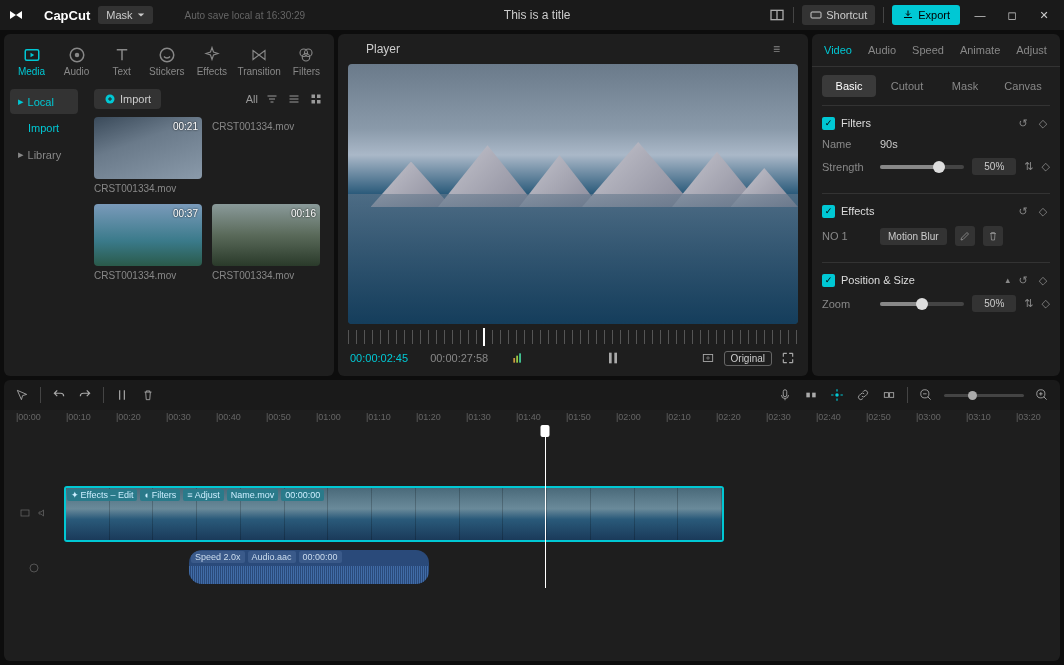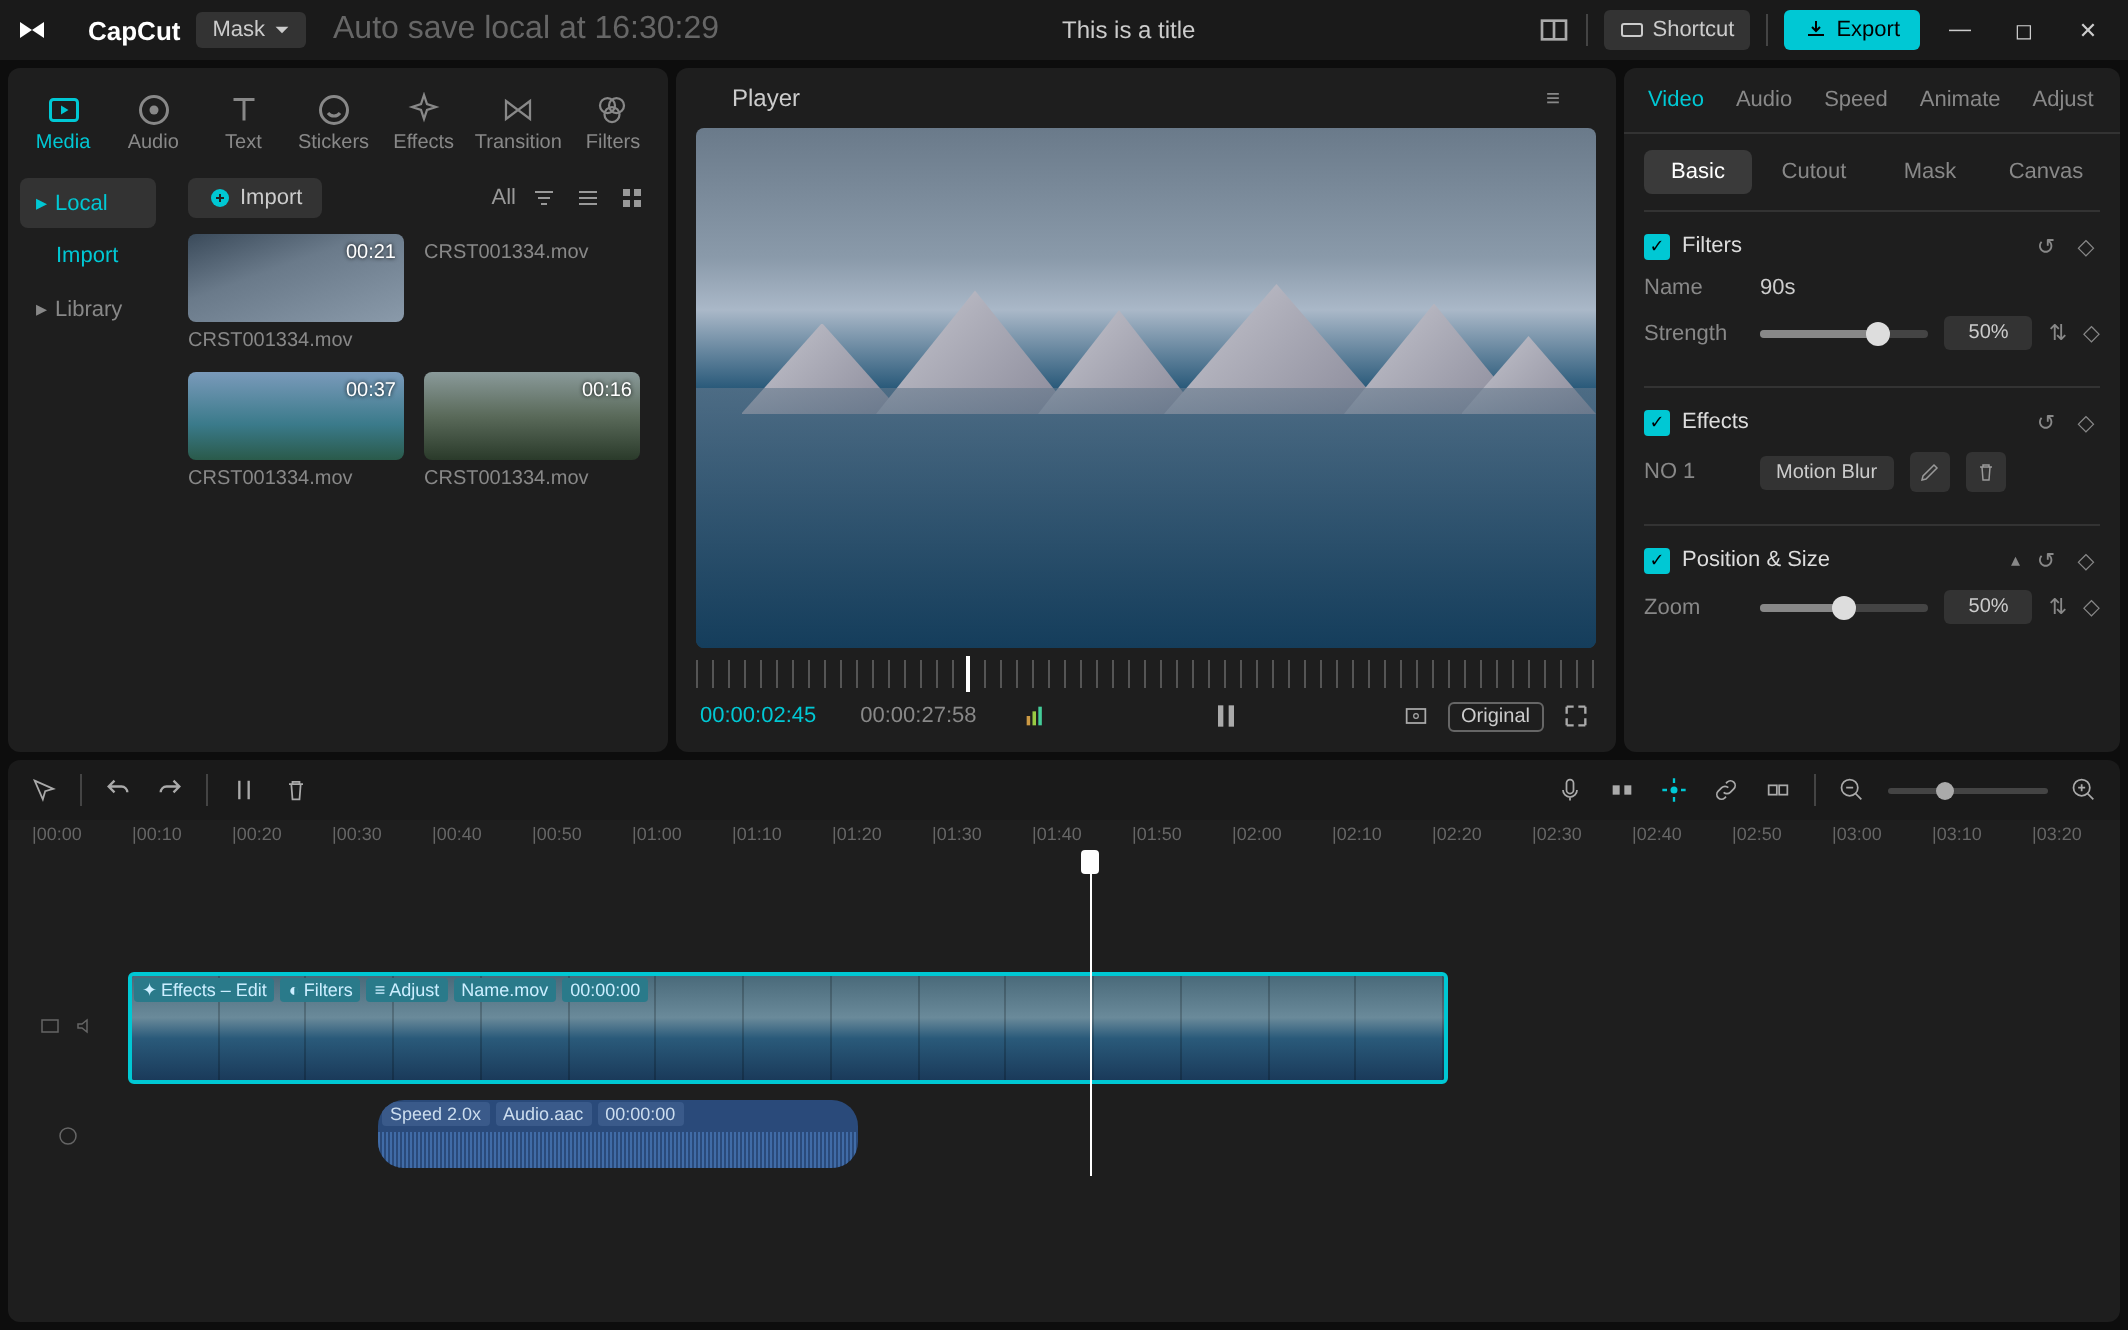--- a/index.html
+++ b/index.html
@@ -1,21 +1,21 @@
 <!DOCTYPE html>
 <html><head>
 <meta charset="utf-8">
 <style>
 * { margin:0; padding:0; box-sizing:border-box; font-family:-apple-system,Segoe UI,Arial,sans-serif; user-select:none; }
 body { width:1064px; height:665px; background:#0d0d0d; color:#ccc; font-size:11px; overflow:hidden; }
 .titlebar { height:30px; background:#1a1a1a; display:flex; align-items:center; padding:0 8px; gap:8px; }
 .logo { color:#fff; font-weight:600; font-size:13px; display:flex; align-items:center; gap:20px; }
 .logo svg { width:16px; height:16px; }
 .menu-btn { background:#333; border:none; color:#ccc; padding:3px 8px; border-radius:3px; font-size:11px; display:flex; align-items:center; gap:4px; }
-.autosave { color:#666; font-size:16px; margin-left:6px; }
+.autosave { color:#666; font-size:10px; margin-left:24px; }
 .title { flex:1; text-align:center; color:#ccc; font-size:12px; }
 .tb-right { display:flex; align-items:center; gap:8px; }
 .shortcut-btn { background:#333; border:none; color:#ccc; padding:4px 8px; border-radius:3px; font-size:11px; display:flex; align-items:center; gap:4px; }
 .export-btn { background:#00c8d4; border:none; color:#000; padding:4px 10px; border-radius:3px; font-size:11px; font-weight:500; display:flex; align-items:center; gap:4px; }
 .win-btn { width:24px; height:24px; display:flex; align-items:center; justify-content:center; color:#ccc; }
 .divider { width:1px; height:16px; background:#444; }
 
 .main { display:flex; height:350px; }
 .col-media { width:330px; background:#1e1e1e; border-radius:6px; margin:4px; display:flex; flex-direction:column; }
 .media-tabs { display:flex; padding:6px 6px 0; gap:2px; }
@@ -27,21 +27,21 @@
 .ms-item { padding:6px 8px; border-radius:4px; color:#888; font-size:11px; display:flex; align-items:center; gap:4px; }
 .ms-item.active { background:#333; color:#00c8d4; }
 .ms-item.sub { color:#00c8d4; padding-left:18px; }
 .media-grid { flex:1; padding:6px 10px; overflow:auto; }
 .import-bar { display:flex; align-items:center; justify-content:space-between; margin-bottom:8px; }
 .import-btn { background:#333; border:none; color:#ccc; padding:4px 10px; border-radius:4px; font-size:11px; display:flex; align-items:center; gap:4px; }
 .view-ctrls { display:flex; gap:6px; align-items:center; color:#999; }
 .vc { width:16px; height:16px; display:flex; align-items:center; justify-content:center; }
 .clips { display:flex; flex-wrap:wrap; gap:10px; }
 .clip { width:108px; }
-.clip-thumb { width:108px; height:44px; border-radius:4px; position:relative; overflow:hidden; }
+.clip-thumb { width:108px; height:62px; border-radius:4px; position:relative; overflow:hidden; }
 .clip-dur { position:absolute; top:4px; right:4px; color:#fff; font-size:10px; text-shadow:0 0 2px #000; }
 .clip-name { color:#888; font-size:10px; margin-top:4px; }
 
 .col-player { flex:1; background:#1e1e1e; border-radius:6px; margin:4px 0; display:flex; flex-direction:column; overflow:hidden; }
 .player-hdr { display:flex; align-items:center; justify-content:space-between; padding:8px 28px; color:#ccc; font-size:12px; }
 .hamburger { color:#888; }
 .preview { flex:1; margin:0 10px; border-radius:4px; position:relative; overflow:hidden; background:linear-gradient(180deg,#6a7a8a 0%,#8a9aaa 25%,#aab8c8 35%,#2a5a7a 50%,#1a4a6a 100%); }
 .mountains { position:absolute; top:30%; left:0; right:0; height:25%; }
 .peak { position:absolute; bottom:0; background:linear-gradient(135deg,#c8c8d0,#888898); clip-path:polygon(50% 0,100% 100%,0 100%); }
 .reflection { position:absolute; top:50%; left:0; right:0; height:50%; background:linear-gradient(180deg,rgba(100,120,140,.6),rgba(20,60,90,.9)); transform:scaleY(1); }

